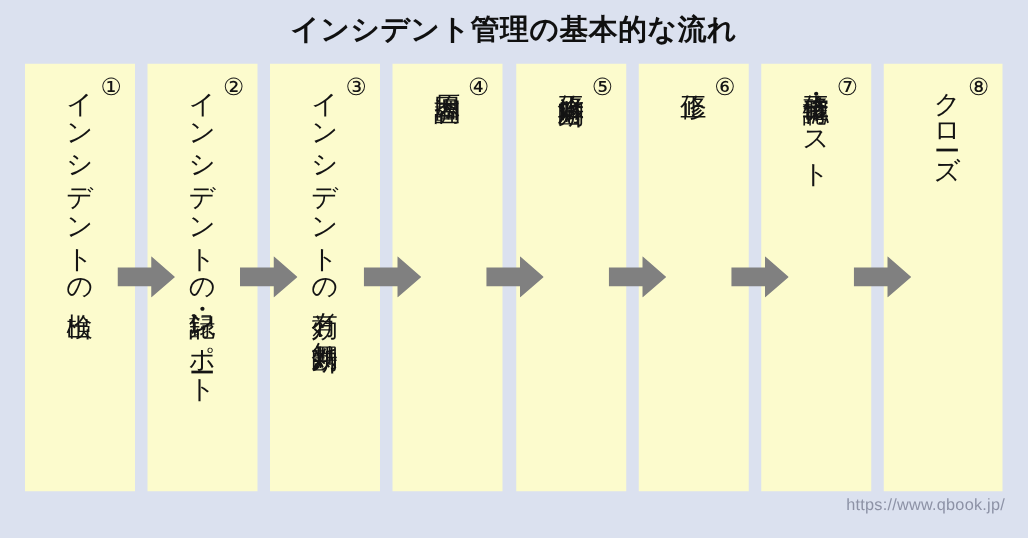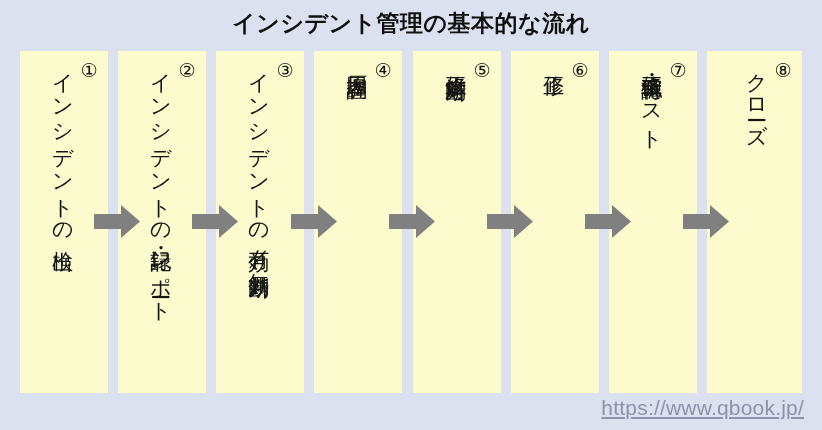--- a/index.html
+++ b/index.html
@@ -71,25 +71,24 @@
   }
   .arrow svg {
     display: block;
     width: 46px;
     height: 33px;
   }
   #site-url {
     position: absolute;
     right: 18px;
     top: 396px;
-    font-size: 21px;
+    font-size: 13px;
     color: #8d92a6;
     letter-spacing: 0.2px;
     white-space: nowrap;
-    text-decoration: underline;
   }
 </style>
 </head>
 <body>
 
 <div id="canvas">
 
   <div id="title">インシデント管理の基本的な流れ</div>
 
   <div class="step-box" style="left:20px;width:88px;">

